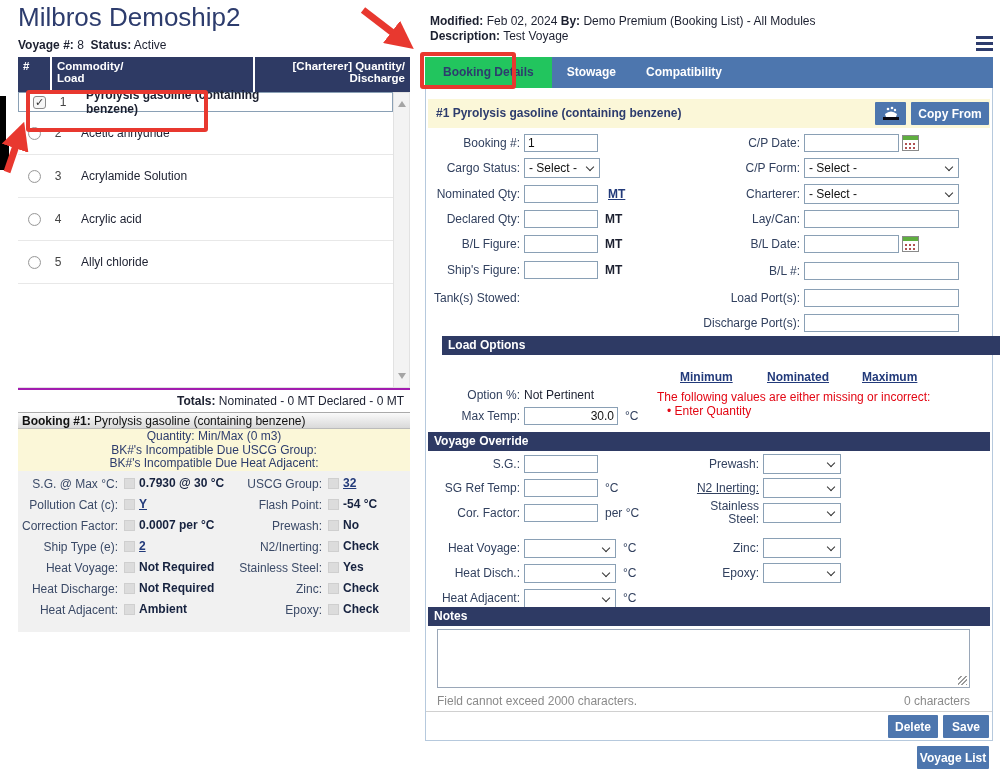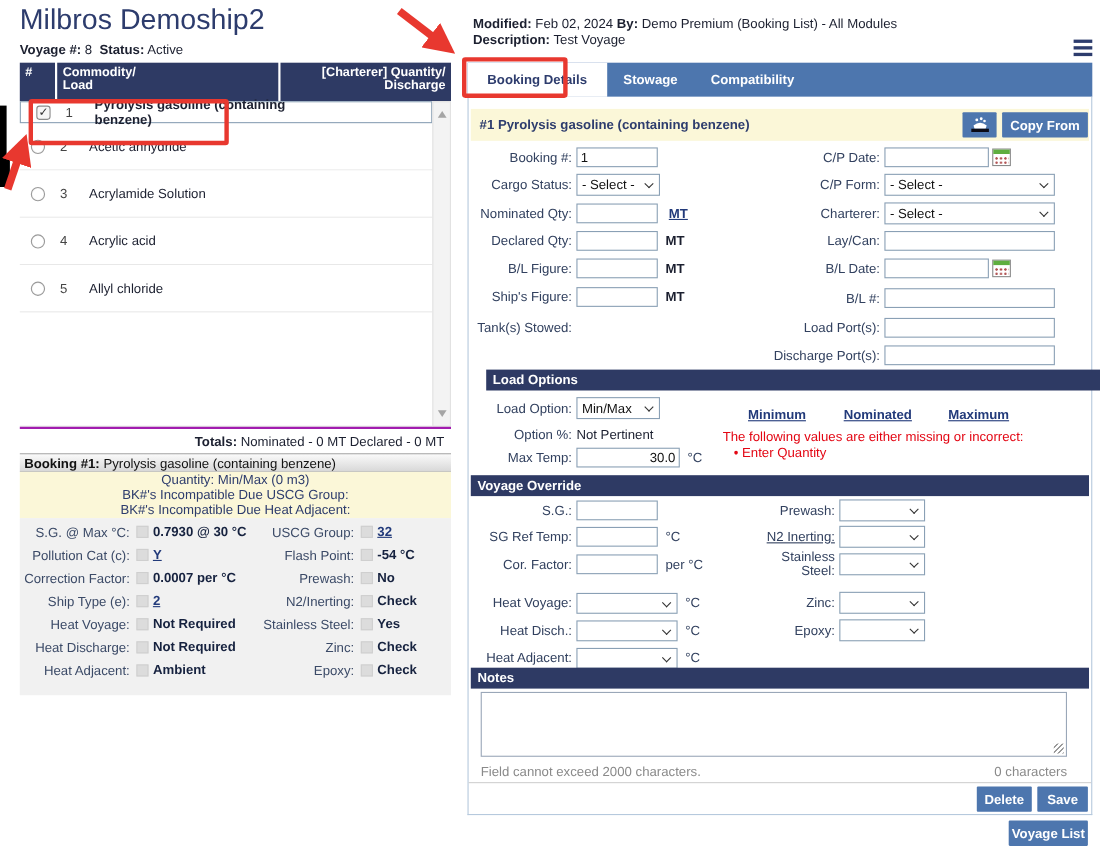--- a/index.html
+++ b/index.html
@@ -51,21 +51,21 @@
   .blackmark { position:absolute; background:#000; z-index:55; }
   .anno-svg { position:absolute; left:0; top:0; z-index:61; pointer-events:none; }
 
   
   .meta { position:absolute; left:430px; top:14px; line-height:15px; color:#1c2030; }
   .burger { position:absolute; left:976px; top:36px; width:17px; cursor:pointer; }
   .burger div { height:3px; background:#2d3c6d; margin-bottom:3px; }
 
   .tabbar { position:absolute; left:425px; top:57px; width:568px; height:31px; background:#4d76ae; display:flex; align-items:stretch; }
   .tab { color:#fff; font-weight:bold; line-height:31px; padding:0 15px; cursor:pointer; }
-  .tab.active { background:#ffffff; color:#2d3c6d; padding:0 18px; }
+  .tab.active { background:#22c55e; color:#2d3c6d; padding:0 18px; }
 
   .wrapper { position:absolute; left:425px; top:88px; width:568px; height:653px; border:1px solid #b6c9dd; border-top:none; background:#fff; }
 
   .ftitle { position:absolute; left:428px; top:99px; width:562px; height:29px; background:#fbf7d8; line-height:29px; padding-left:8px; font-weight:bold; color:#2d3c6d; }
   .btn { position:absolute; background:#4d76ae; color:#fff; font-weight:bold; display:flex; align-items:center; justify-content:center; cursor:pointer; border-radius:1px; }
 
   .frow { position:absolute; display:flex; align-items:center; height:20px; }
   .flab { text-align:right; color:#32415f; margin-right:4px; line-height:13px; }
   .lw { width:92px; }  
   .rw { width:110px; } 
@@ -356,27 +356,20 @@
   <div class="frow" style="left:690px; top:288px;">
     <span class="flab rw">Load Port(s):</span>
     <input class="inp" style="width: 155px;">
   </div>
   <div class="frow" style="left:690px; top:313px;">
     <span class="flab rw">Discharge Port(s):</span>
     <input class="inp" style="width: 155px;">
   </div>
 
   <div class="sec" style="top:336px;margin-left:14px;">Load Options</div>
-  <div class="frow" style="left:428px; top:361px;">
-    <span class="flab lw">Load Option:</span>
-    <div class="sel" style="width:76px;">
-        <span>Min/Max</span>
-        <span class="chev"></span>
-      </div>
-  </div>
   <div class="frow" style="left:428px; top:385px;">
     <span class="flab lw">Option %:</span>
     <span style="color:#1c2030;">Not Pertinent</span>
   </div>
   <div class="frow" style="left:428px; top:406px;">
     <span class="flab lw">Max Temp:</span>
     <input class="inp" style="width: 94px; text-align: right;" value="30.0">
     <span class="unit">°C</span>
   </div>
   <div class="colhead" style="left:680px; top:370px;">Minimum</div>

